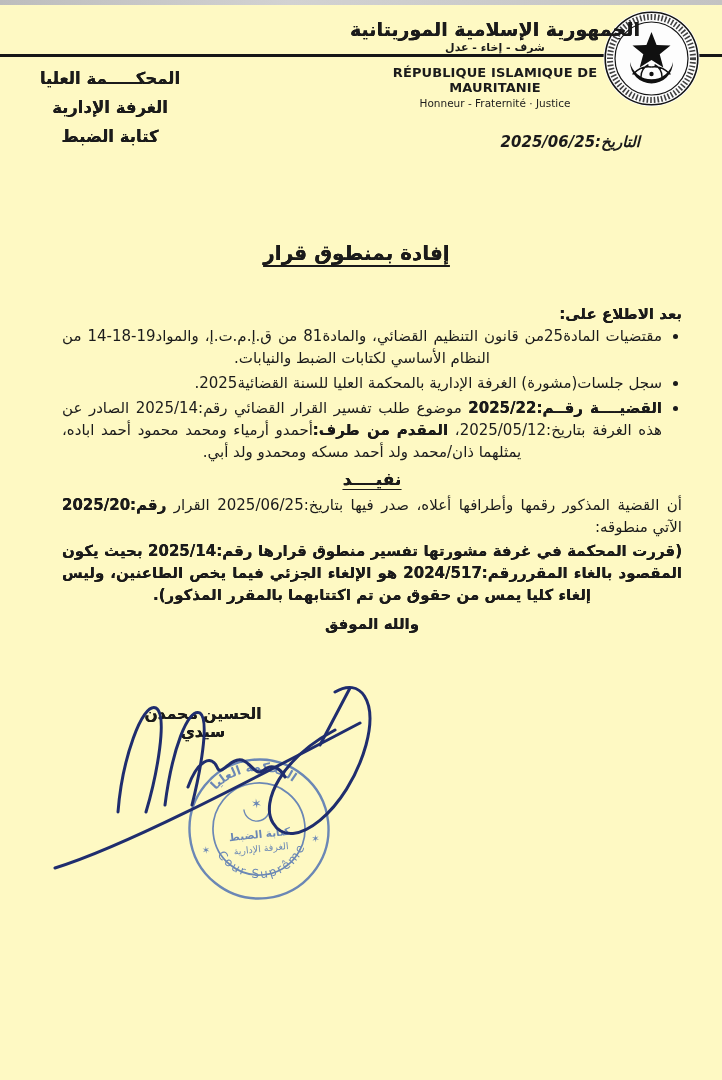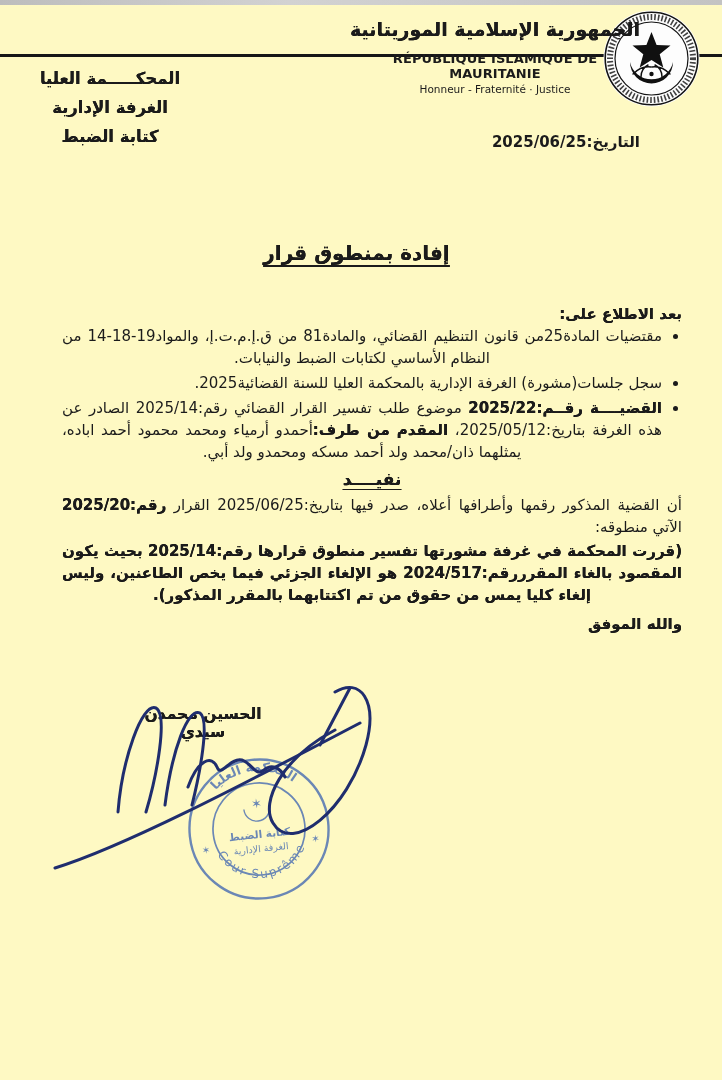--- a/index.html
+++ b/index.html
@@ -16,55 +16,56 @@
     text-shadow:0 0 .6px #000;}
   .ar-motto{font-size:11px;font-weight:700;direction:rtl;margin-top:1px;}
   .fr-title{font-size:13px;font-weight:700;direction:ltr;margin-top:11px;letter-spacing:.1px;}
   .fr-motto{font-size:10.5px;font-weight:400;direction:ltr;margin-top:2px;}
 
   .emblem{position:absolute;left:603px;top:10px;z-index:1;}
 
   .court{position:absolute;left:20px;top:64px;width:180px;text-align:center;direction:rtl;
     font-size:16.5px;font-weight:700;line-height:29px;z-index:2;text-shadow:0 0 .5px #000;}
 
-  .date{position:absolute;right:82px;top:133px;direction:rtl;font-size:15px;font-weight:700;z-index:2;}
+  .date{position:absolute;right:82px;top:133px;direction:rtl;font-size:15px;font-weight:700;z-index:2;font-style:italic;}
 
   .doc-title{position:absolute;left:0;top:241px;width:713px;text-align:center;direction:rtl;}
   .doc-title span{font-size:20px;font-weight:700;text-decoration:underline;
     text-underline-offset:5px;text-decoration-thickness:1.5px;text-shadow:0 0 .5px #000;}
 
   .doc-body{position:absolute;top:303px;right:40px;left:62px;direction:rtl;
     text-align:justify;font-size:15px;line-height:22px;}
   .doc-body p{margin:0;}
   .bold{font-weight:700;text-shadow:0 0 .4px #000;}
   .doc-body ul{margin:0;padding:0 20px 0 0;list-style:disc;}
   .doc-body li{margin:0 0 3px 0;text-align:justify;}
   .center-last{text-align-last:center;}
   .nufid{text-align:center;margin:5px 0 3px 0 !important;}
   .nufid span{font-size:17px;font-weight:700;text-decoration:underline;
     text-underline-offset:4px;text-shadow:0 0 .5px #000;}
   .ruling{margin-top:2px !important;}
-  .closing{margin-top:7px !important;font-weight:700;text-shadow:0 0 .4px #000;}
+  .closing{text-align:center;margin-top:7px !important;font-weight:700;text-shadow:0 0 .4px #000;}
 
   .sig-name{position:absolute;left:128px;top:705px;width:150px;direction:rtl;text-align:center;
     font-size:15.5px;font-weight:700;z-index:2;text-shadow:0 0 .4px #000;}
 
   .stamp-svg{position:absolute;left:186px;top:756px;z-index:3;opacity:.82;transform:rotate(-6deg);}
   .sign-svg{position:absolute;left:30px;top:655px;z-index:4;}
 </style>
 </head>
 <body>
 
 <div class="page">
 
   <div class="top-strip"></div>
   <div class="rule"></div>
 
   <div class="hdr-center">
     <div class="ar-title">الجمهورية الإسلامية الموريتانية</div>
+    <div class="ar-motto">شرف - إخاء - عدل</div>
     <div class="fr-title">RÉPUBLIQUE ISLAMIQUE DE MAURITANIE</div>
     <div class="fr-motto">Honneur - Fraternité · Justice</div>
   </div>
 
   <svg class="emblem" width="97" height="97" viewBox="0 0 97 97">
     <circle cx="48.5" cy="48.5" r="48" fill="#fdfdfd"></circle>
     <circle cx="48.5" cy="48.5" r="46.3" fill="none" stroke="#141414" stroke-width="1.6"></circle>
     <circle cx="48.5" cy="48.5" r="41.5" fill="none" stroke="#202020" stroke-width="6" stroke-dasharray="1.6 2" opacity=".85"></circle>
     <circle cx="48.5" cy="48.5" r="36.5" fill="none" stroke="#141414" stroke-width="1.2"></circle>
     <polygon fill="#101010" points="48.5,22 53.6,34.9 67.5,35.6 56.7,44.2 60.3,57.6 48.5,50.1 36.7,57.6 40.3,44.2 29.5,35.6 43.4,34.9"></polygon>

